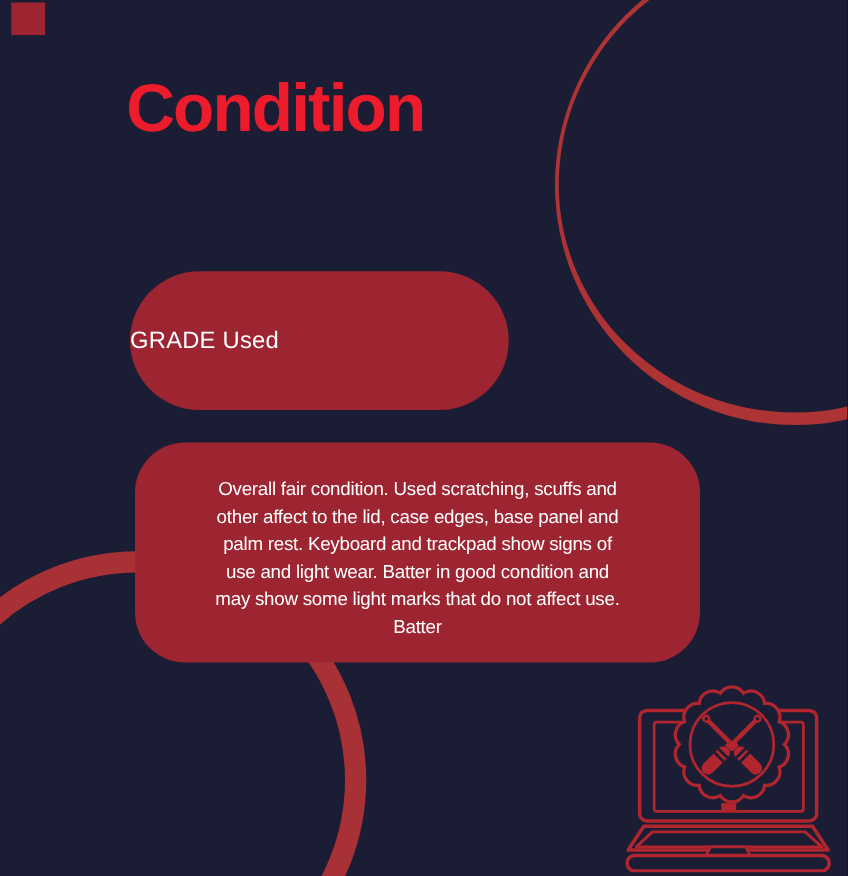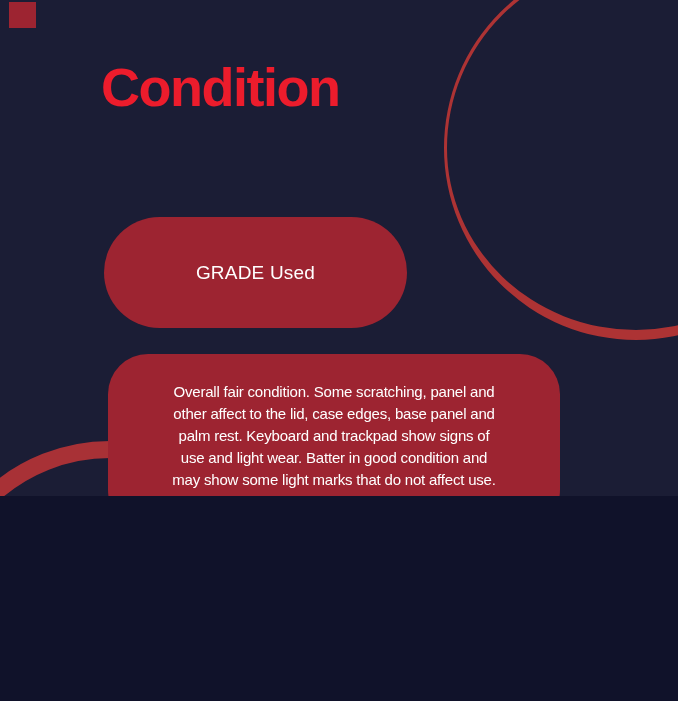--- a/index.html
+++ b/index.html
@@ -1,21 +1,21 @@
 <!DOCTYPE html>
 <html style="--bg: #1b1d35; --title: #ec1c2c; --panel: #9d2431; --ring: #ad3334; --ring2: #a83136; --icon: #b1262e; --text: #ffffff;"><head>
 <meta charset="utf-8">
 <style>
   :root{
     --bg:#1b1d35; --title:#ec1c2c; --panel:#9d2431; --ring:#ad3334;
     --ring2:#a83136; --icon:#b1262e; --text:#ffffff;
   }
   html,body{margin:0;padding:0;background:#10122a;}
   .canvas{
-    position:relative; width:678px; height:496px; overflow:hidden;
+    position:relative; width:678px; height:701px; overflow:hidden;
     background:var(--bg);
     font-family:"Liberation Sans", sans-serif;
   }
   
   .corner-square{
     position:absolute; left:9px; top:2px; width:27px; height:26px;
     background:var(--panel);
   }
   
   .ring{position:absolute; border-radius:50%; box-sizing:border-box;}
@@ -31,21 +31,21 @@
   
   .title{
     position:absolute; left:101px; top:54px;
     font-size:54px; font-weight:bold; letter-spacing:-1.5px;
     line-height:67px; color:var(--title);
   }
   
   .pill{
     position:absolute; left:104px; top:217px; width:303px; height:111px;
     background:var(--panel); border-radius:56px;
-    display:flex; align-items:center; justify-content:center;
+    display:flex; align-items:center; justify-content:flex-start;
   }
   .pill span{color:var(--text); font-size:19px; letter-spacing:0.2px;}
   
   .desc{
     position:absolute; left:108px; top:354px; width:452px; height:176px;
     background:var(--panel); border-radius:40px;
     box-sizing:border-box; padding-top:27px;
     text-align:center; color:var(--text);
     font-size:15px; line-height:22px; letter-spacing:-0.2px;
   }
@@ -70,21 +70,21 @@
 
   <div class="title">
     <div>Condition</div>
   </div>
 
   <div class="pill">
     <span>GRADE Used</span>
   </div>
 
   <div class="desc">
-    <div>Overall fair condition. Some scratching, panel and</div>
+    <div>Overall fair condition. Used scratching, scuffs and</div>
     <div>other affect to the lid, case edges, base panel and</div>
     <div>palm rest. Keyboard and trackpad show signs of</div>
     <div>use and light wear. Batter in good condition and</div>
     <div>may show some light marks that do not affect use.</div>
     <div>Batter</div>
   </div>
 
   <svg class="repair-icon" viewBox="0 0 180 152" xmlns="http://www.w3.org/2000/svg">
 
     <rect class="st" x="23.7" y="22.3" width="141.6" height="88.4" rx="6"></rect>

